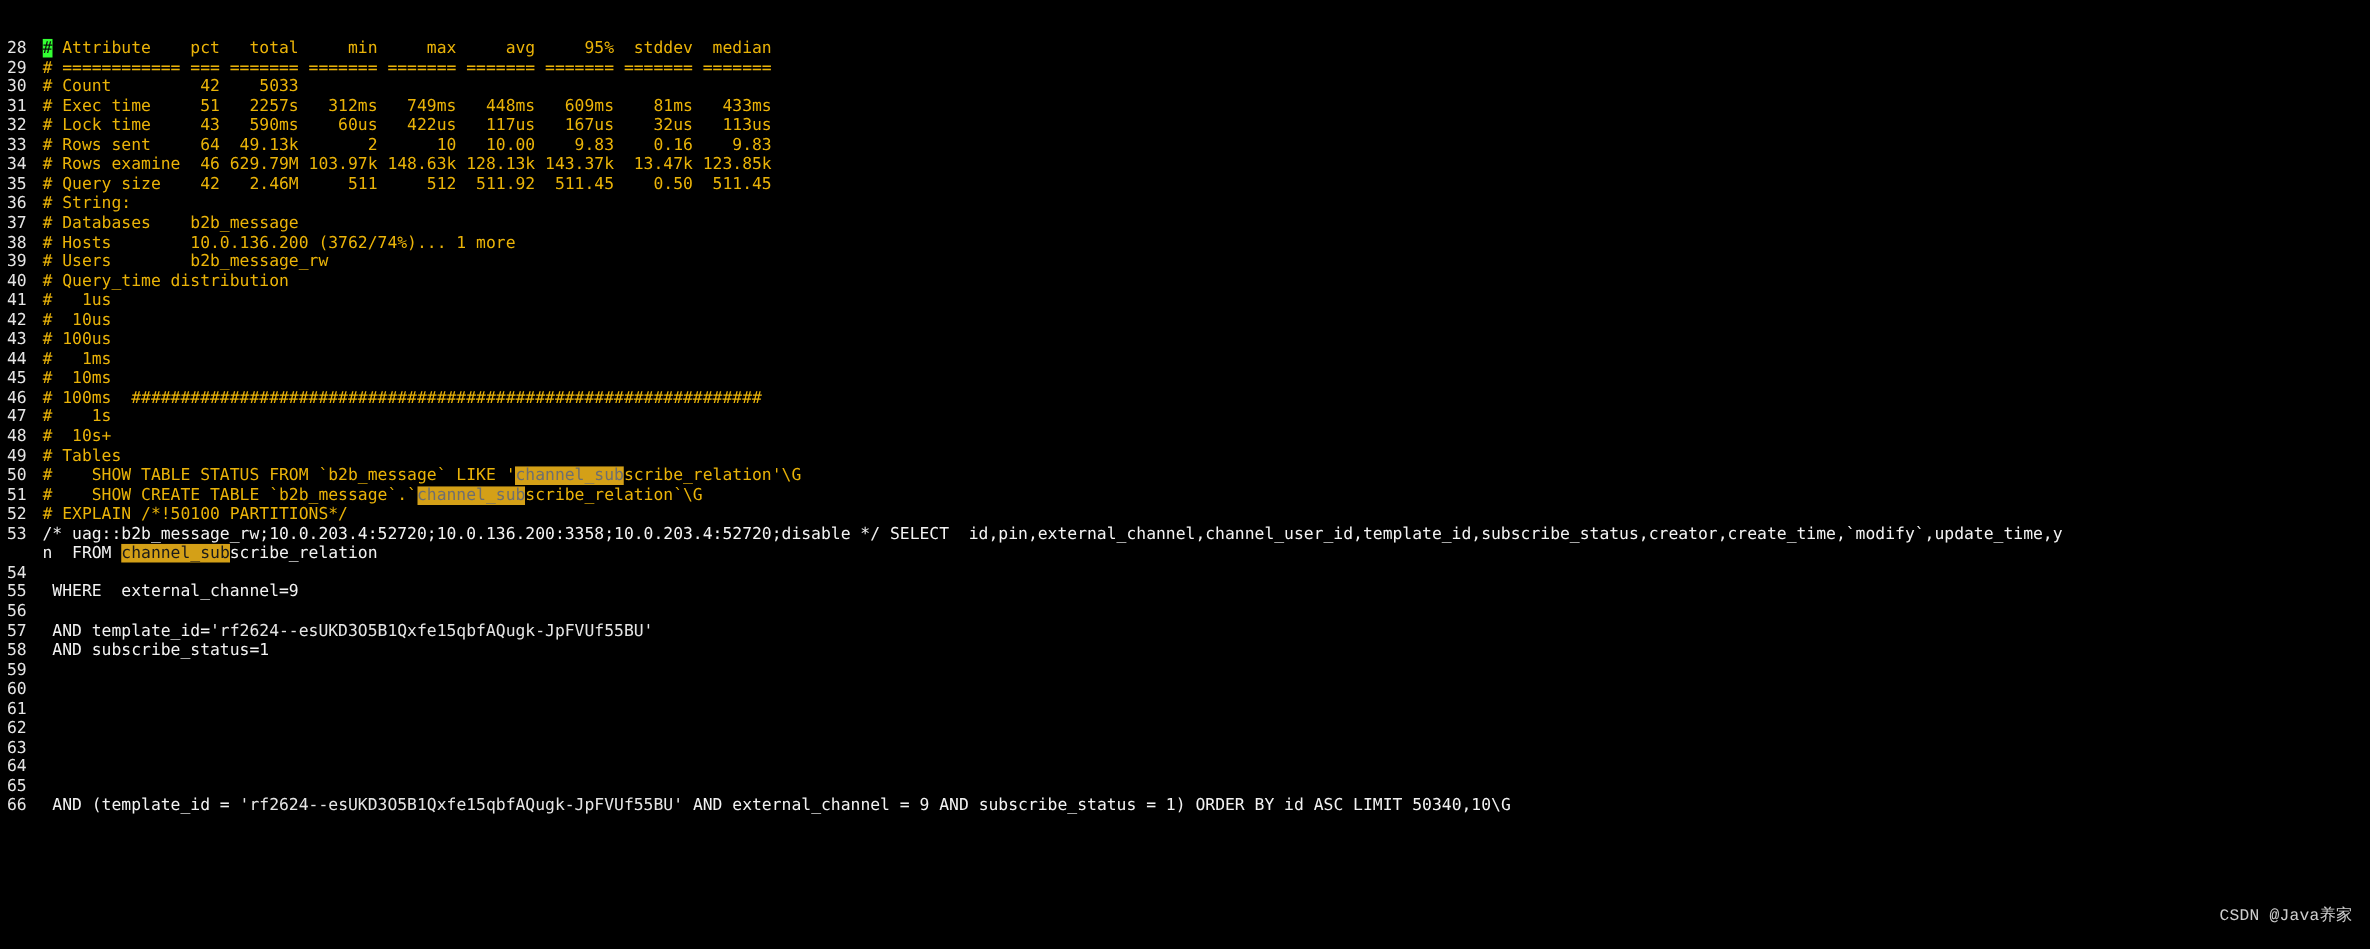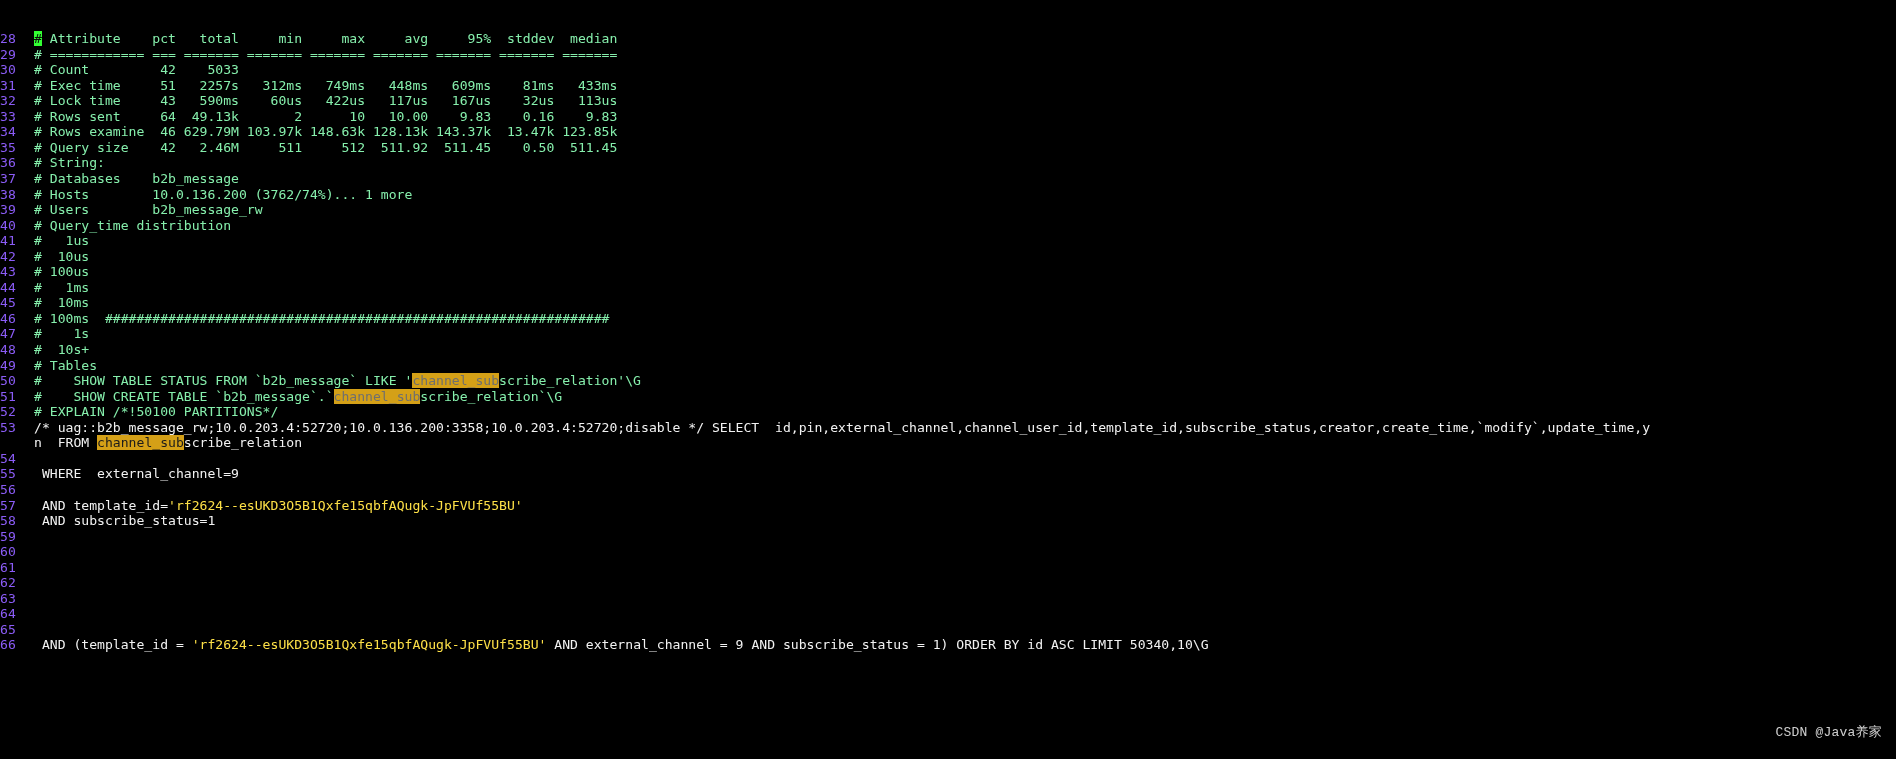--- a/index.html
+++ b/index.html
@@ -30,37 +30,37 @@
   .line {
     display: flex;
     align-items: flex-start;
     height: 15.55px;
     white-space: pre;
   }
 
   .gutter {
     flex: 0 0 34px;
     width: 34px;
-    text-align: left;
-    color: #8b5cf6;
+    text-align: center;
+    color: #e5e5e5;
     padding-right: 7px;
     box-sizing: border-box;
     user-select: none;
   }
 
   .content {
     flex: 1 1 auto;
     white-space: pre;
     overflow: hidden;
   }
 
   
-  .cy   { color: #86efac; }
+  .cy   { color: #eab308; }
   .wh   { color: #f2f2f2; }
-  .mg   { color: #fde047; }
+  .mg   { color: #e5e5e5; }
   .hl   { background: #d4a017; color: #1b1b1b; }
   .hlsel{ background: #d4a017; color: #6f6f6f; }
   .cursor-hash {
     background: #33ff33;
     color: #0a0a0a;
   }
 
   
   .cont .gutter { color: transparent; }
 

